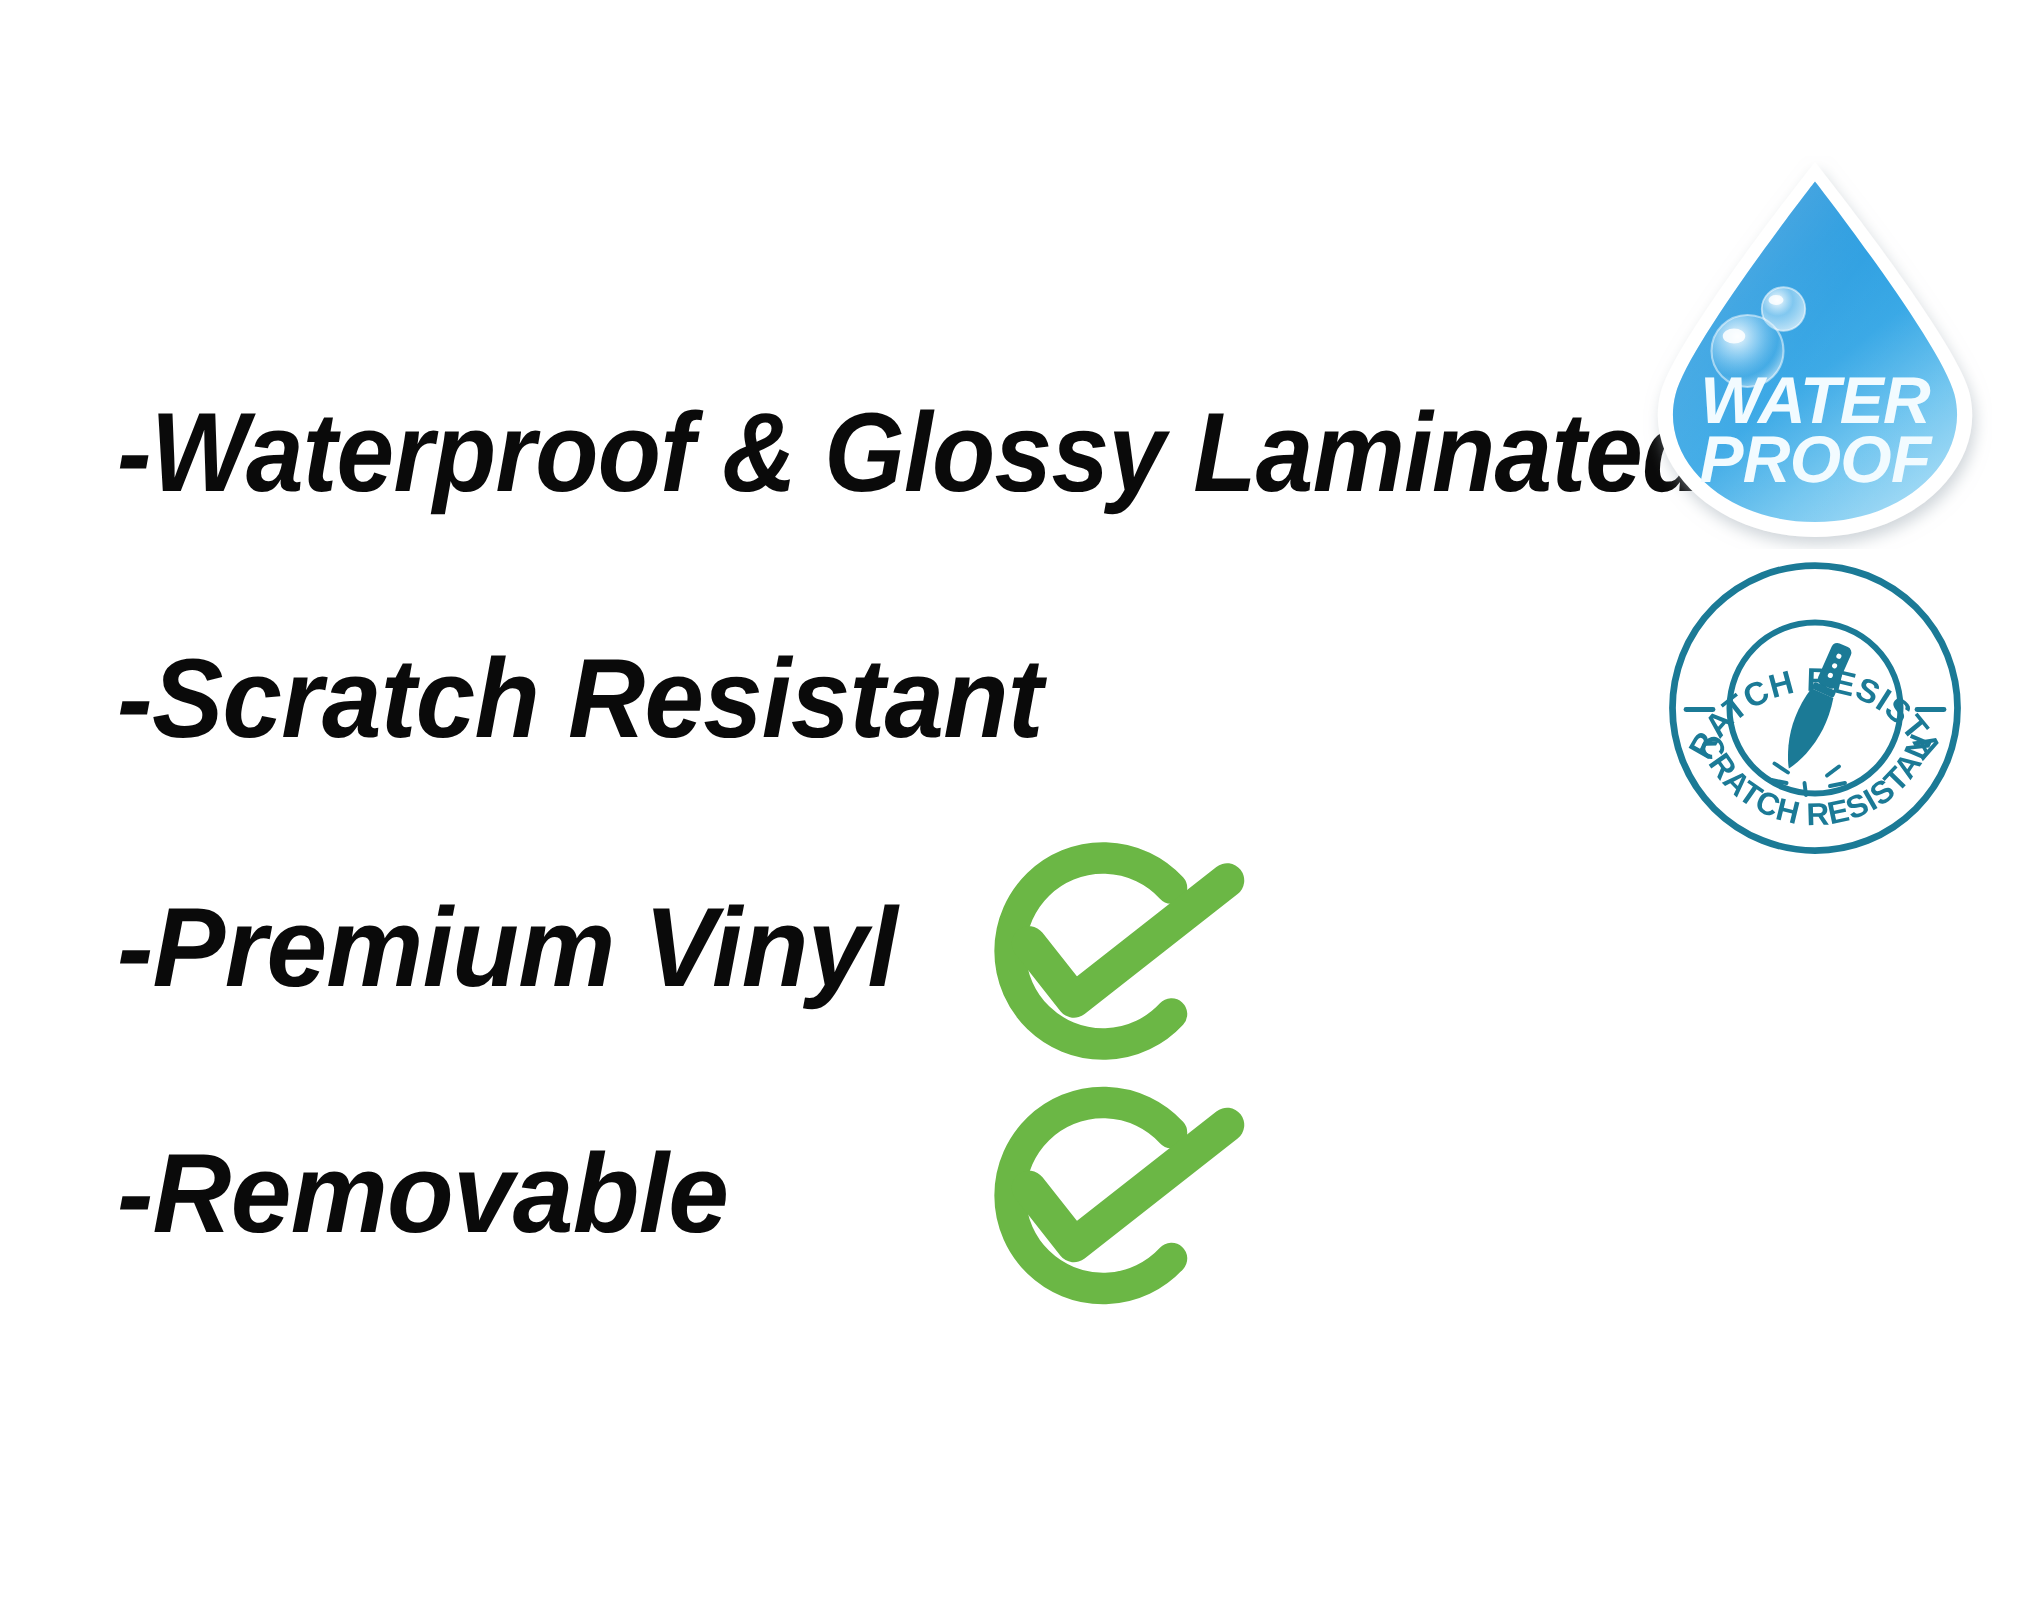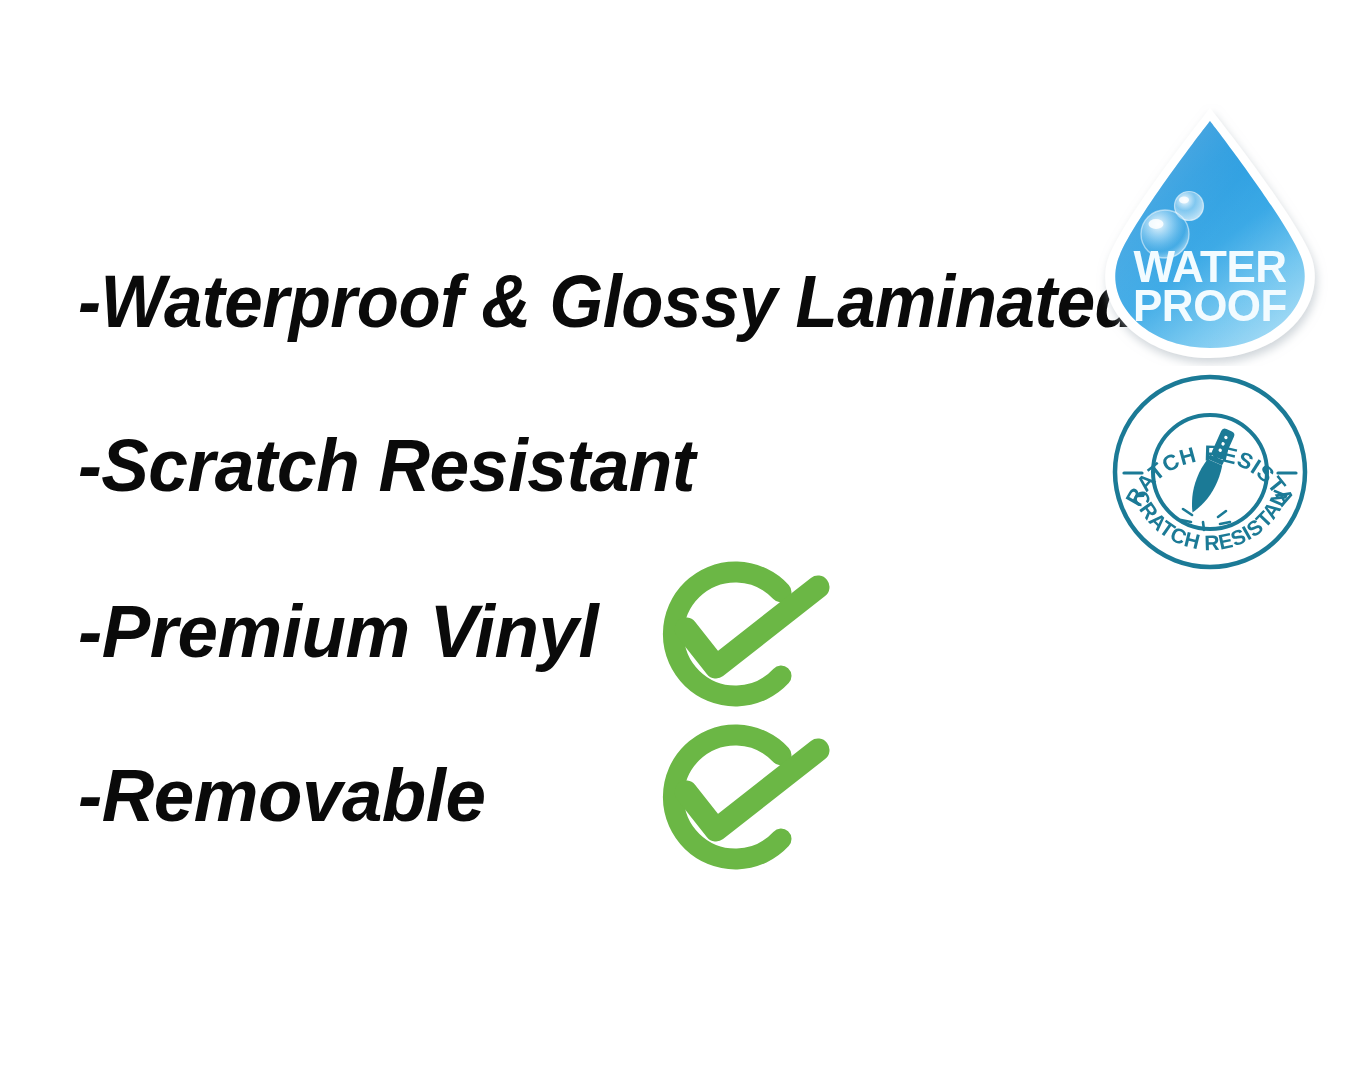--- a/index.html
+++ b/index.html
@@ -42,20 +42,21 @@
   .line-2 { top: 588px; font-size: 75px; transform: scaleX(0.97); transform-origin: left center; }
   .line-3 { top: 752px; font-size: 75px; transform: scaleX(0.97); transform-origin: left center; }
 
   
   .waterproof-badge {
     position: absolute;
     left: 1092px;
     top: 104px;
     width: 236px;
     height: 262px;
+    font-style: italic;
   }
   .waterproof-badge svg { display: block; width: 100%; height: 100%; }
 
   
   .scratch-badge {
     position: absolute;
     left: 1100px;
     top: 372px;
     width: 220px;
     height: 200px;

